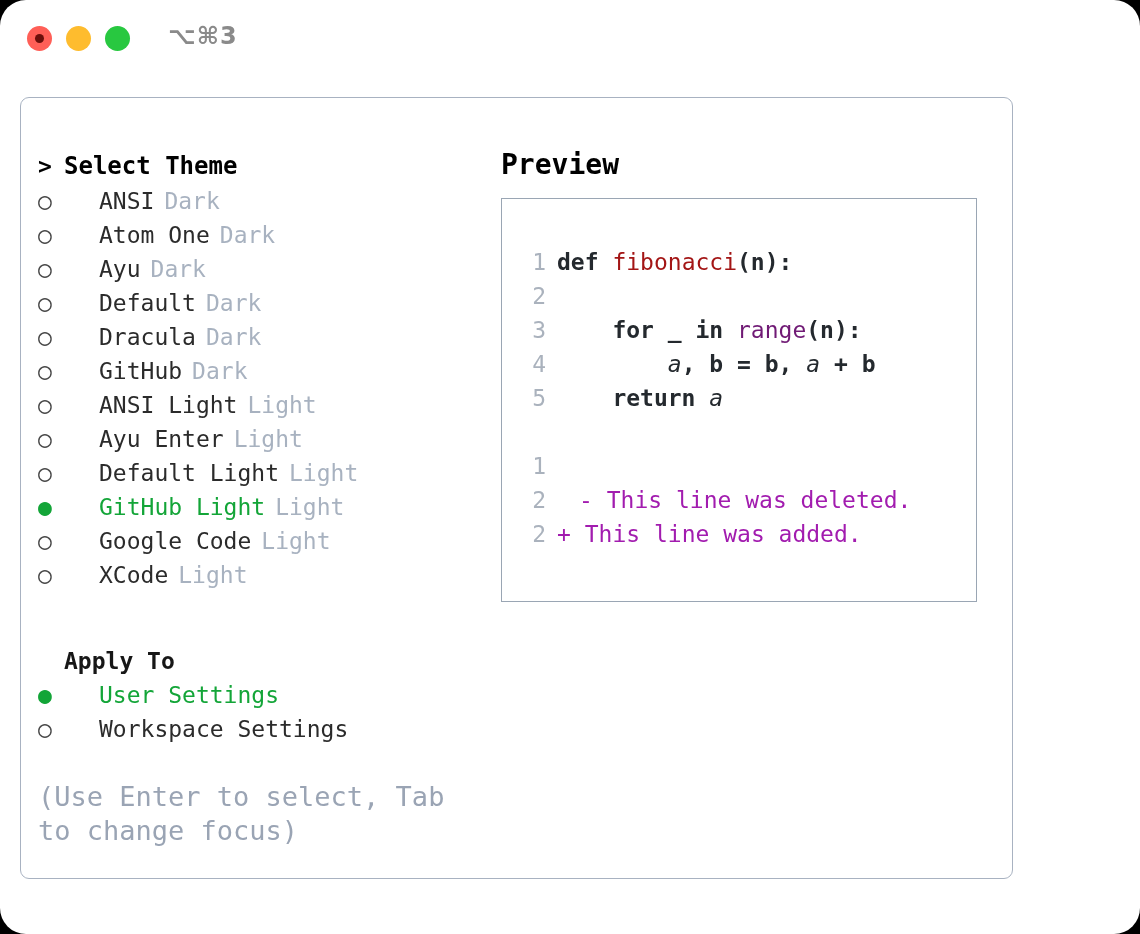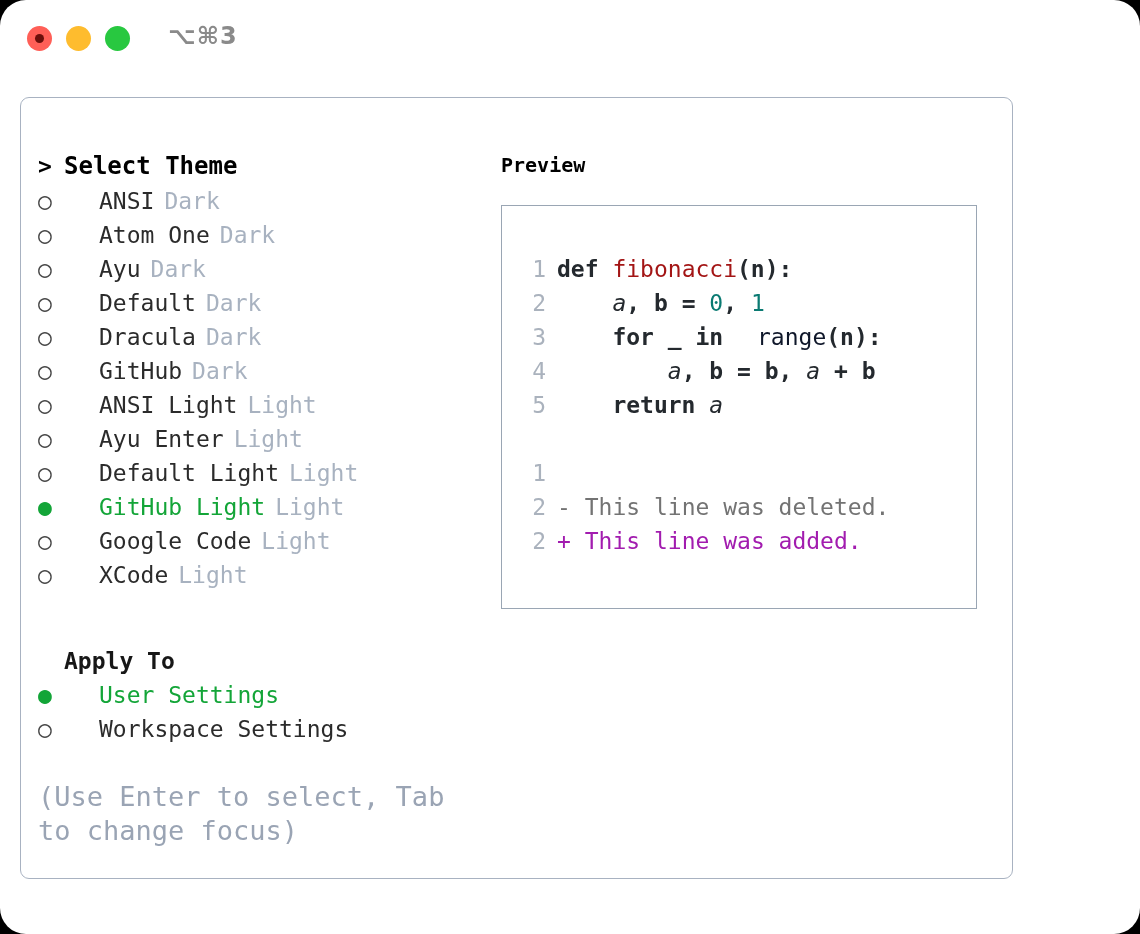--- a/index.html
+++ b/index.html
@@ -158,25 +158,25 @@
   }
 
   
   .right-col {
     position: absolute;
     left: 480px;
     top: 50px;
     width: 500px;
   }
   .preview-title {
-    font-size: 20px;
+    font-size: 28px;
     font-weight: 700;
     color: #000000;
     line-height: 34px;
-    margin-bottom: 23px;
+    margin-bottom: 16px;
   }
   .preview-box {
     width: 476px;
     height: 404px;
     border: 1px solid #9aa6b4;
     box-sizing: border-box;
     background: #ffffff;
     padding: 46px 0 0 18px;
   }
 
@@ -191,27 +191,27 @@
   .gutter {
     display: inline-block;
     width: 26px;
     flex: 0 0 26px;
     text-align: right;
     color: #aab2bd;
     margin-right: 11px;
   }
   .tok-fn     { color: #a31515; }
   .tok-num    { color: #0a7a72; }
-  .tok-kw     { color: #0f172a; margin-left: 20px; }
+  .tok-kw     { color: #701a75; }
   .tok-var    { font-style: italic; }
   .tok-plain  { color: #24292e; font-weight: bold; }
 
   .diff-gap { height: 34px; }
   .diff-context { color: #6a737d; }
-  .diff-del     { color: #737373; }
+  .diff-del     { color: #a21caf; margin-left: 22px; }
   .diff-add     { color: #a21caf; }
 </style>
 </head>
 <body>
 
 <div class="window">
 
   <div class="titlebar">
     <div class="lights">
       <div class="light light-close"></div>
@@ -259,21 +259,21 @@
         <div class="spacer-md"></div>
 
         <div class="hint">(Use Enter to select, Tab to change focus)</div>
       </div>
 
       <div class="right-col">
         <div class="preview-title">Preview</div>
         <div class="preview-box">
           <div id="code-lines">
               <div class="code-line"><span class="gutter">1</span><span><span class="tok-plain">def </span><span class="tok-fn">fibonacci</span><span class="tok-plain">(n):</span></span></div>
-              <div class="code-line"><span class="gutter">2</span><span><span class="tok-plain">    </span><span class="tok-var">a</span><span class="tok-plain">, b = </span><span class="tok-num">0</span><span class="tok-plain">, </span><span class="tok-num">1</span></span></div>
+              <div class="code-line"><span class="gutter">2</span></div>
               <div class="code-line"><span class="gutter">3</span><span><span class="tok-plain">    for _ in </span><span class="tok-kw">range</span><span class="tok-plain">(n):</span></span></div>
               <div class="code-line"><span class="gutter">4</span><span><span class="tok-plain">        </span><span class="tok-var">a</span><span class="tok-plain">, b = b, </span><span class="tok-var">a</span><span class="tok-plain"> + b</span></span></div>
               <div class="code-line"><span class="gutter">5</span><span><span class="tok-plain">    return </span><span class="tok-var">a</span></span></div>
             </div>
           <div class="diff-gap"></div>
           <div id="diff-lines">
               <div class="code-line"><span class="gutter">1</span></div>
               <div class="code-line"><span class="gutter">2</span><span class="diff-del"><span>-</span> <span>This line was deleted.</span></span></div>
               <div class="code-line"><span class="gutter">2</span><span class="diff-add"><span>+</span> <span>This line was added.</span></span></div>
             </div>

